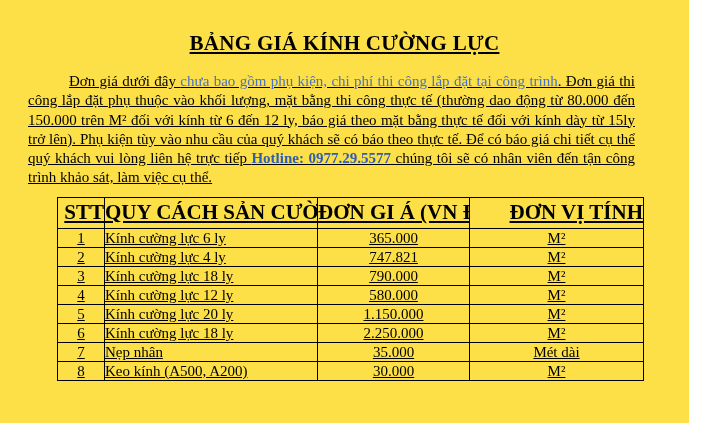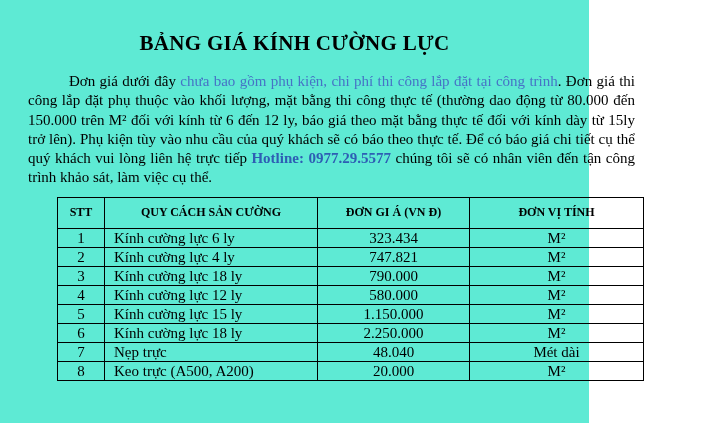--- a/index.html
+++ b/index.html
@@ -6,23 +6,24 @@
   html, body { background: #ffffff; }
   body {
     width: 719px;
     height: 423px;
     font-family: "Liberation Serif", "DejaVu Serif", serif;
     color: #000000;
     overflow: hidden;
   }
   .page {
     position: relative;
-    width: 589px;
+    width: 689px;
     height: 423px;
-    background: #5eead4;
+    background: #fde047;
+    text-decoration: underline;
   }
   .doc-title {
     padding-top: 30px;
     text-align: center;
     font-size: 21px;
     line-height: 27px;
     font-weight: 700;
     letter-spacing: 0.3px;
   }
   .intro {
@@ -51,35 +52,34 @@
   .price-table col.c-product { width: 213px; }
   .price-table col.c-price   { width: 152px; }
   .price-table col.c-unit    { width: 174px; }
   .price-table th, .price-table td {
     border: 1px solid #000000;
     overflow: hidden;
     white-space: nowrap;
   }
   .price-table th {
     height: 31px;
-    font-size: 12px;
+    font-size: 21px;
     font-weight: 700;
-    text-align: center;
+    text-align: right;
     vertical-align: middle;
   }
   .price-table td {
     height: 19px;
     font-size: 15px;
     line-height: 18px;
     text-align: center;
     vertical-align: middle;
   }
   .price-table td.product {
     text-align: left;
-    padding-left: 9px;
   }
 </style>
 </head>
 <body>
 
 <div class="page">
 
   <h1 class="doc-title">BẢNG GIÁ KÍNH CƯỜNG LỰC</h1>
 
   <p class="intro"><span>Đơn giá dưới đây </span><span class="blue-phrase">chưa bao gồm phụ kiện, chi phí thi công lắp đặt tại công trình</span><span>. Đơn giá thi công lắp đặt phụ thuộc vào khối lượng, mặt bằng thi công thực tế (thường dao động từ 80.000 đến 150.000 trên M² đối với kính từ 6 đến 12 ly, báo giá theo mặt bằng thực tế đối với kính dày từ 15ly trở lên). Phụ kiện tùy vào nhu cầu của quý khách sẽ có báo theo thực tế. Để có báo giá chi tiết cụ thể quý khách vui lòng liên hệ trực tiếp </span><span class="hotline">Hotline: 0977.29.5577</span><span> chúng tôi sẽ có nhân viên đến tận công trình khảo sát, làm việc cụ thể.</span></p>
@@ -96,21 +96,21 @@
         <th>STT</th>
         <th>QUY CÁCH SẢN CƯỜNG</th>
         <th>ĐƠN GI Á (VN Đ)</th>
         <th>ĐƠN VỊ TÍNH</th>
       </tr>
     </thead>
     <tbody>
       <tr>
         <td>1</td>
         <td class="product">Kính cường lực 6 ly</td>
-        <td>323.434</td>
+        <td>365.000</td>
         <td>M²</td>
       </tr>
       <tr>
         <td>2</td>
         <td class="product">Kính cường lực 4 ly</td>
         <td>747.821</td>
         <td>M²</td>
       </tr>
       <tr>
         <td>3</td>
@@ -119,38 +119,38 @@
         <td>M²</td>
       </tr>
       <tr>
         <td>4</td>
         <td class="product">Kính cường lực 12 ly</td>
         <td>580.000</td>
         <td>M²</td>
       </tr>
       <tr>
         <td>5</td>
-        <td class="product">Kính cường lực 15 ly</td>
+        <td class="product">Kính cường lực 20 ly</td>
         <td>1.150.000</td>
         <td>M²</td>
       </tr>
       <tr>
         <td>6</td>
         <td class="product">Kính cường lực 18 ly</td>
         <td>2.250.000</td>
         <td>M²</td>
       </tr>
       <tr>
         <td>7</td>
-        <td class="product">Nẹp trực</td>
-        <td>48.040</td>
+        <td class="product">Nẹp nhân</td>
+        <td>35.000</td>
         <td>Mét dài</td>
       </tr>
       <tr>
         <td>8</td>
-        <td class="product">Keo trực (A500, A200)</td>
-        <td>20.000</td>
+        <td class="product">Keo kính (A500, A200)</td>
+        <td>30.000</td>
         <td>M²</td>
       </tr>
     </tbody>
   </table>
 
 </div>
 
 </body></html>

